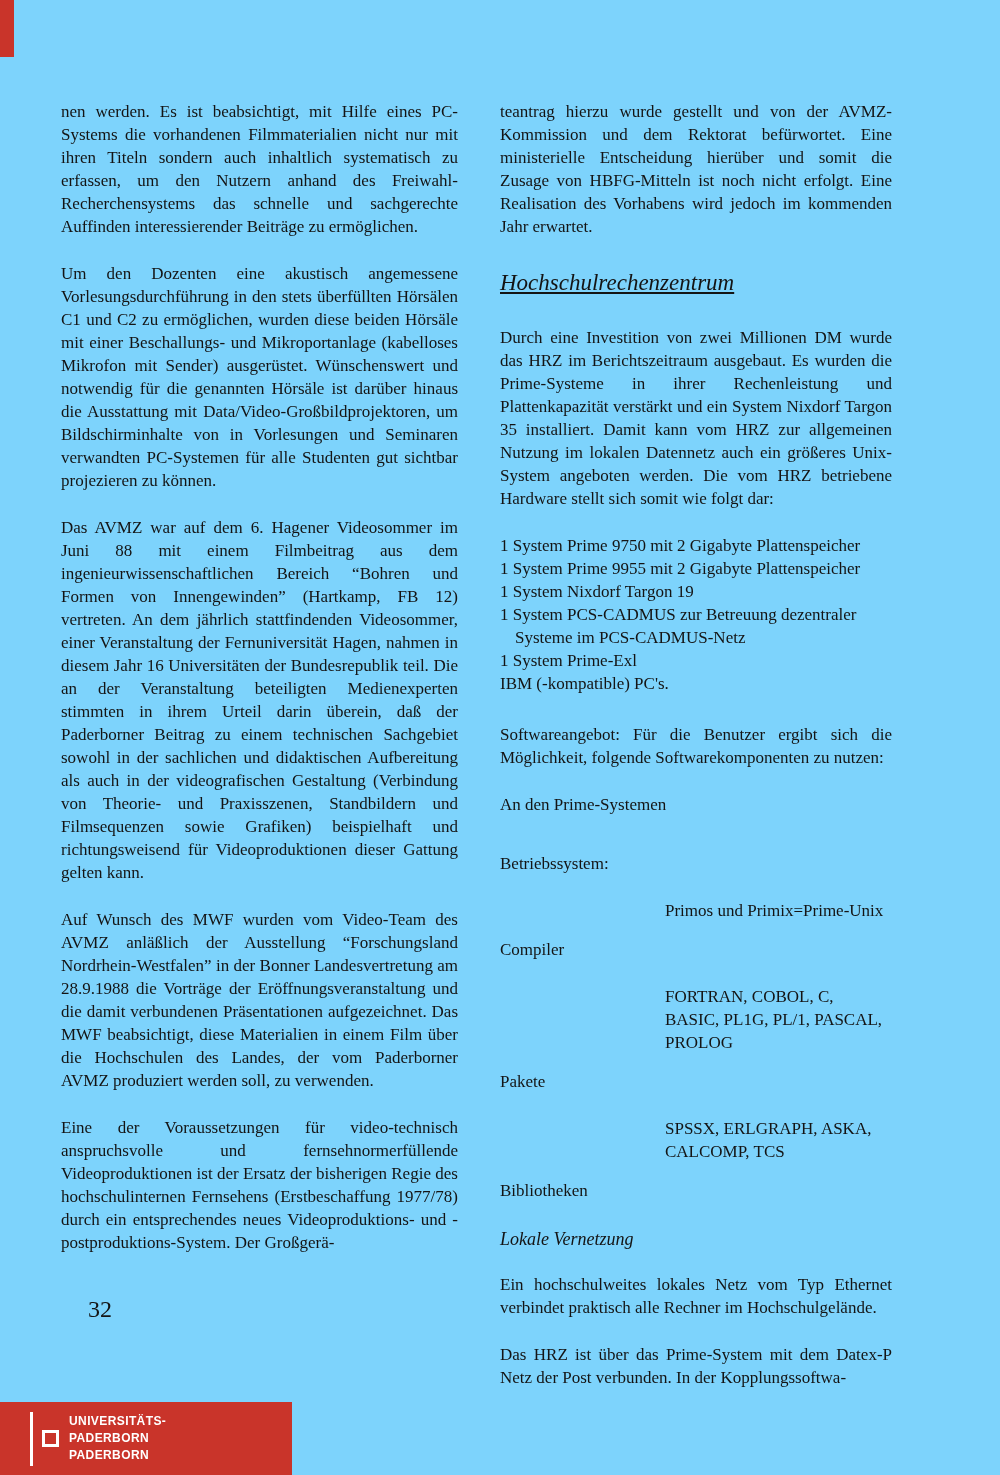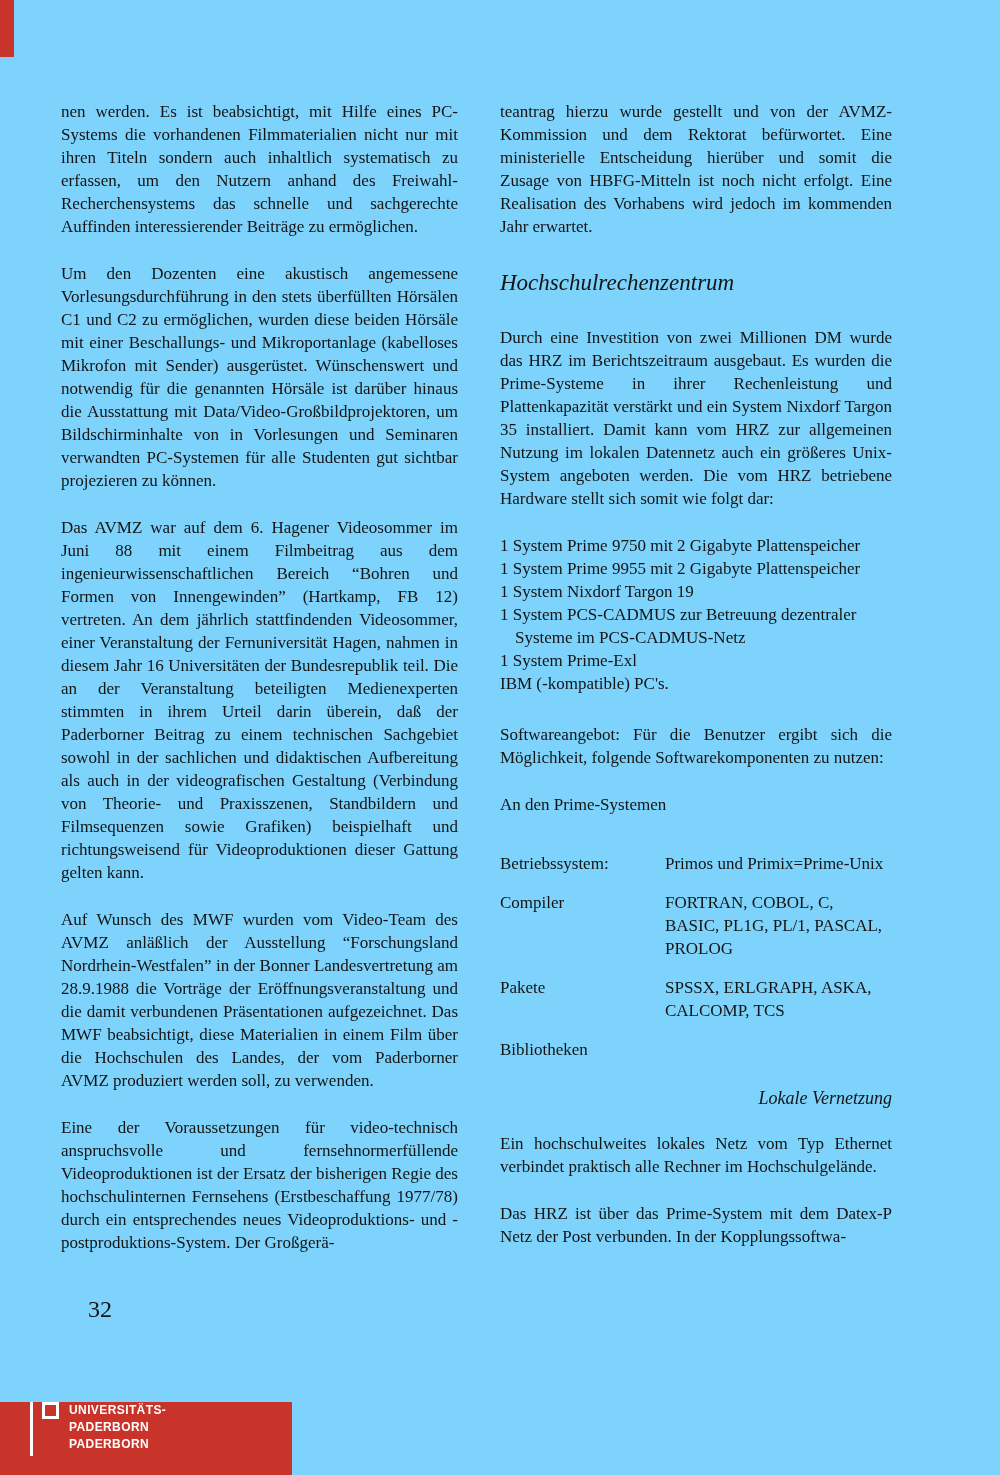--- a/index.html
+++ b/index.html
@@ -36,20 +36,21 @@
     line-height: 23px;
     text-align: justify;
     hyphens: auto;
   }
   .section-heading {
     font-style: italic;
     font-weight: normal;
     font-size: 23px;
     line-height: 26px;
     margin: 32px 0 30px 0;
+    text-decoration: underline;
   }
   .system-list {
     margin: 8px 0 28px 0;
     font-size: 17px;
     line-height: 23px;
   }
   .system-item {
     padding-left: 15px;
     text-indent: -15px;
   }
@@ -67,43 +68,44 @@
     display: flex;
     margin-bottom: 16px;
     gap: 39px;
   }
   .table-label {
     flex: 0 0 126px;
   }
   .table-value {
     flex: 1;
     text-align: left;
+    margin-top: 47px;
   }
   .italic-heading {
     font-style: italic;
     font-weight: normal;
     font-size: 18px;
     line-height: 23px;
     margin: 26px 0 22px 0;
-    text-align: right;
   }
   .page-number {
     position: absolute;
     left: 88px;
     top: 1296px;
     font-size: 24px;
   }
   .stamp {
     position: absolute;
     left: 0;
     top: 1402px;
     width: 292px;
     height: 73px;
     background: var(--accent_red, #c9342a);
     display: flex;
+    align-items: center;
   }
   .stamp-rule {
     width: 3px;
     height: 54px;
     background: #ffffff;
     margin-left: 30px;
   }
   .stamp-logo {
     width: 17px;
     height: 17px;

